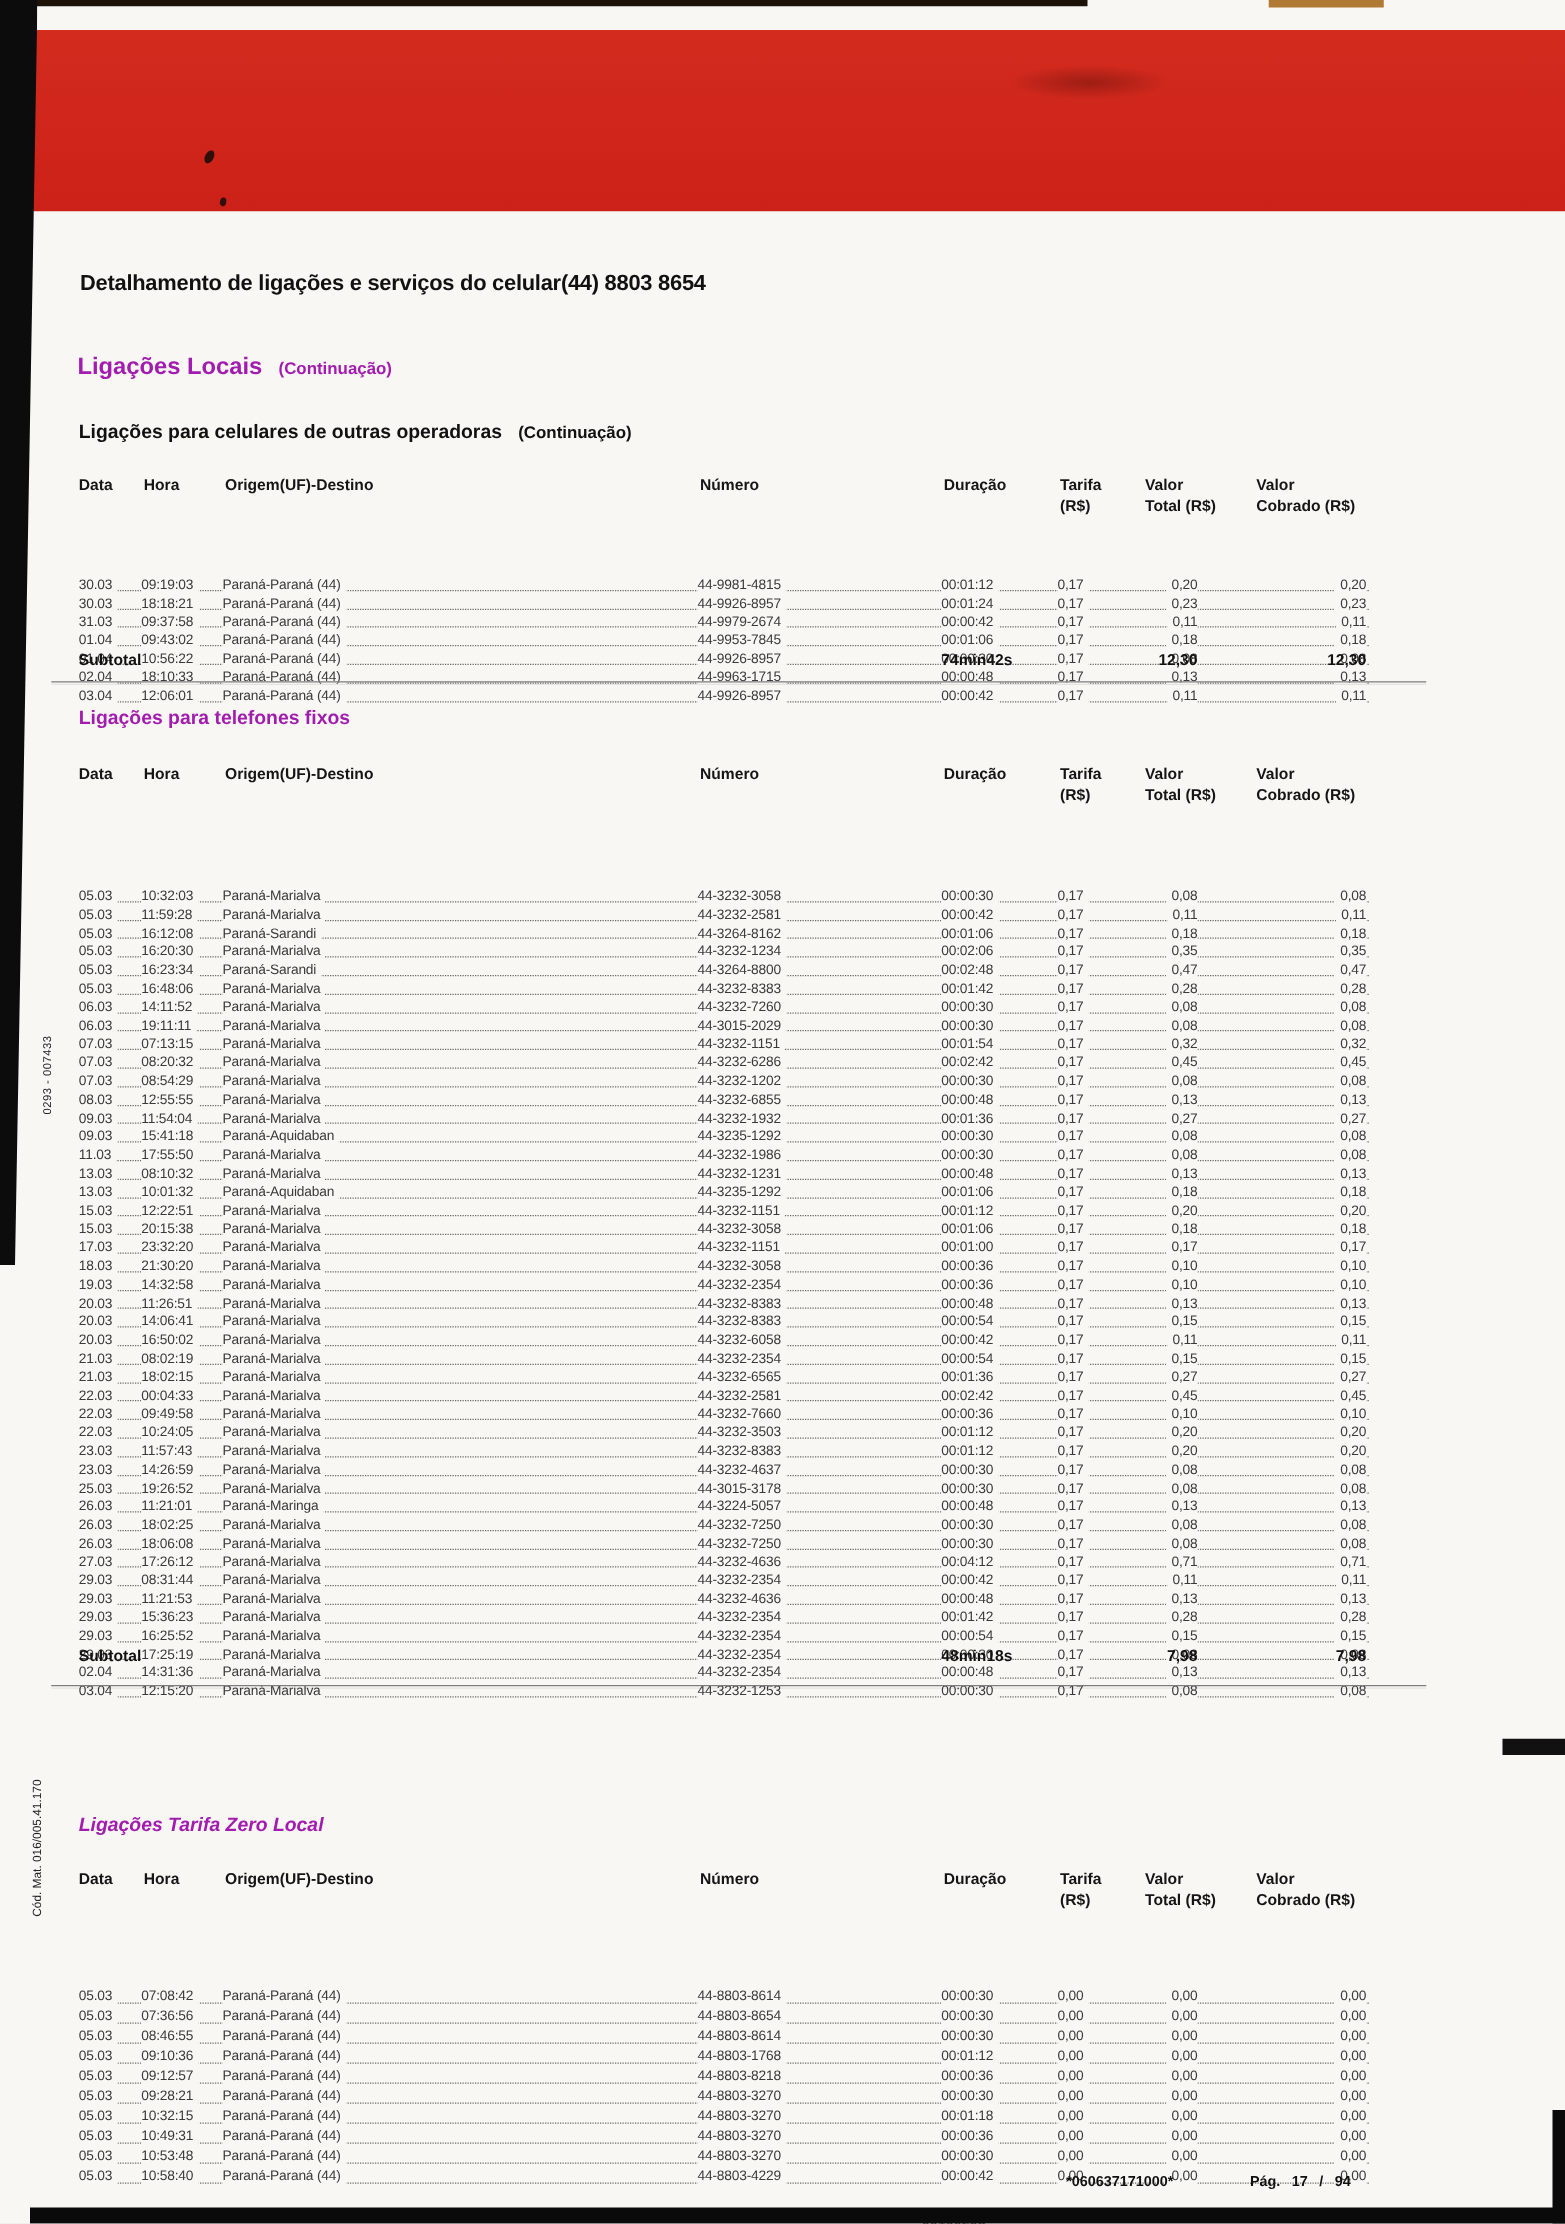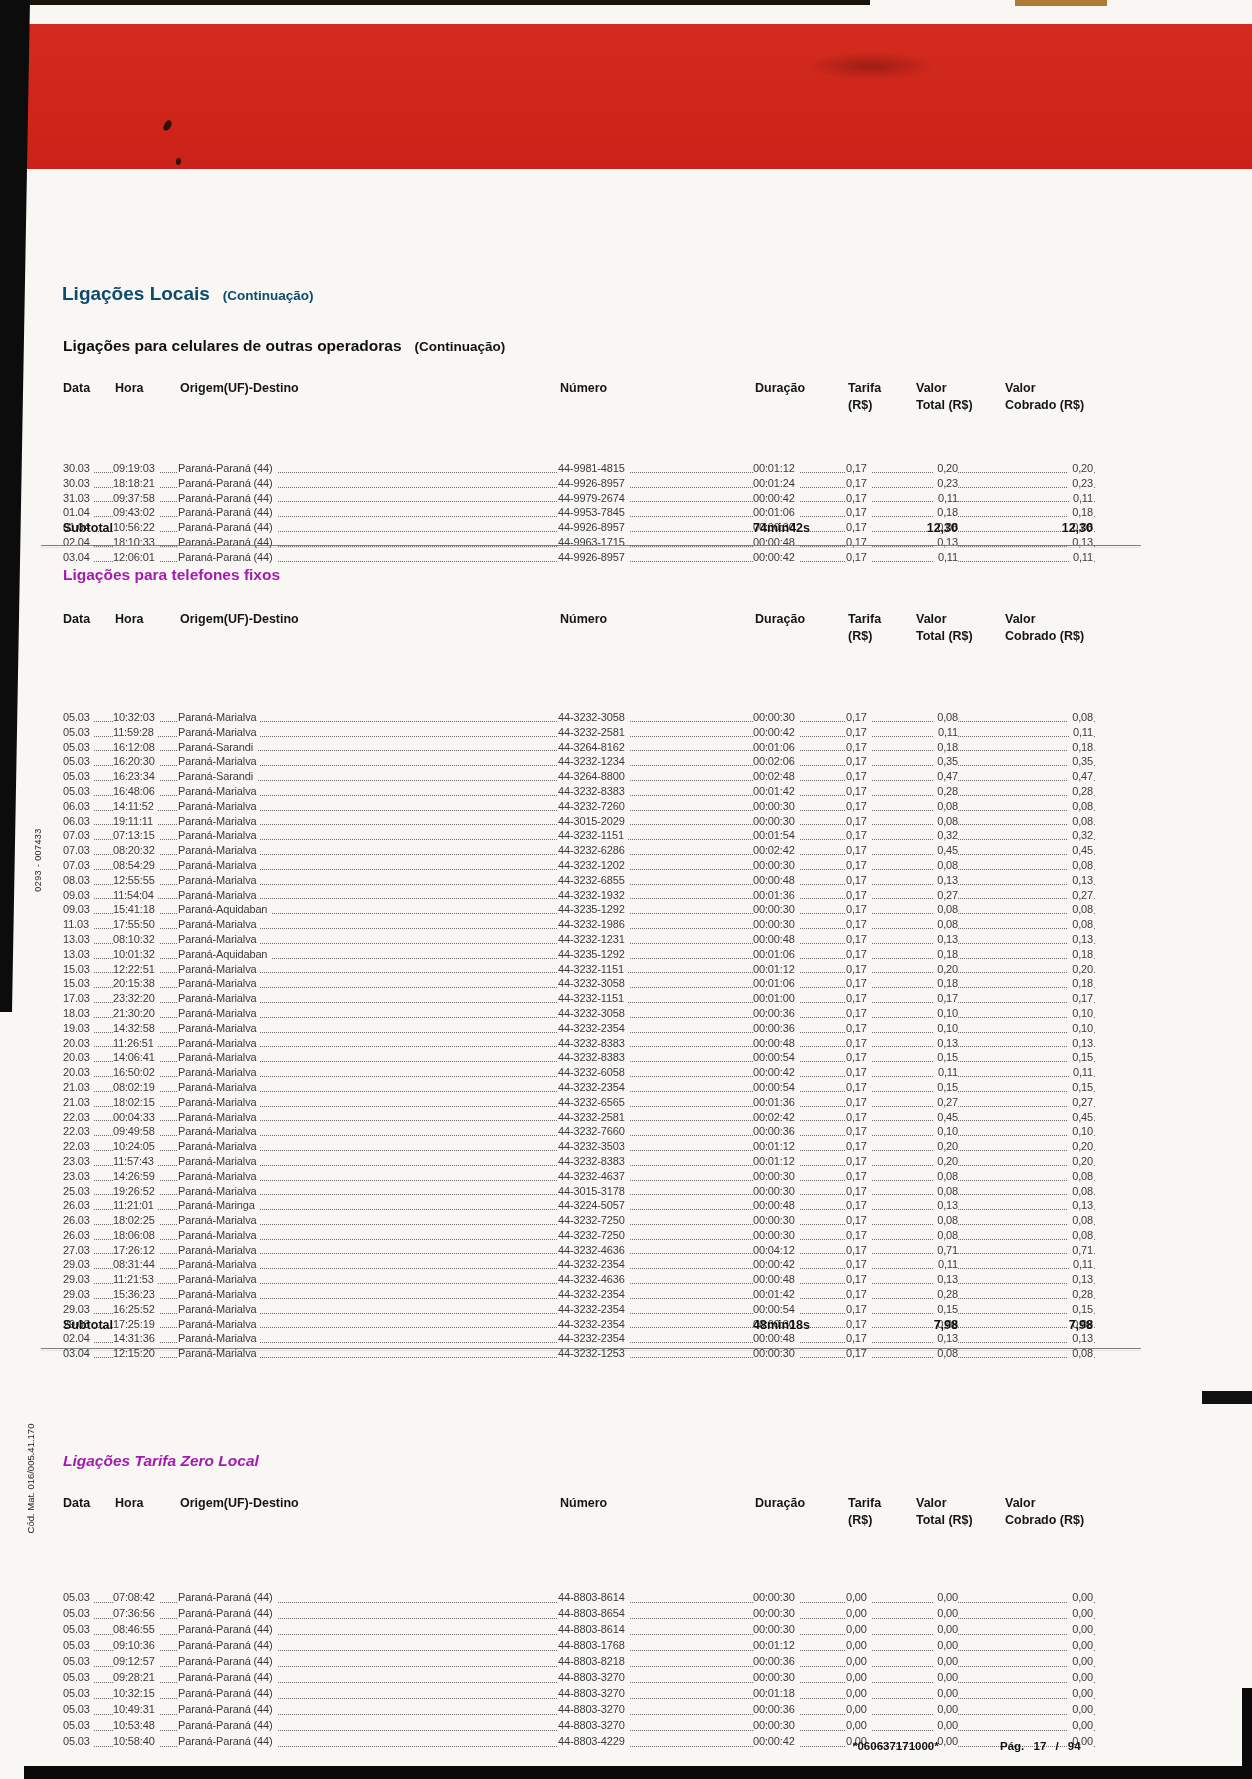--- a/index.html
+++ b/index.html
@@ -31,21 +31,21 @@
   .logo-text{position:absolute;left:0;right:6px;top:40px;text-align:center;color:#fff;
              font-size:25px;font-weight:700;letter-spacing:.5px;}
   .logo-tick{position:absolute;right:21px;top:25px;width:3px;height:12px;background:#fff;
              border-radius:2px;transform:rotate(16deg);}
   .logo-tick2{position:absolute;right:31px;top:27px;width:3px;height:7px;background:#fff;
               border-radius:2px;transform:rotate(6deg);}
   .logo-dash{position:absolute;right:7px;top:46px;width:12px;height:3.5px;background:#fff;border-radius:2px;}
 
   
   .doc-title{position:absolute;left:64px;top:216px;font-size:17.5px;font-weight:700;letter-spacing:-.2px;color:#111;}
-  .sec-big{position:absolute;left:62px;font-size:19px;font-weight:700;color:#0c4a6e;}
+  .sec-big{position:absolute;left:62px;font-size:19px;font-weight:700;color:#a21caf;}
   .sec-sub{position:absolute;left:63px;font-size:15.5px;font-weight:700;color:#a21caf;}
   .cont{font-size:13.5px;font-weight:700;margin-left:13px;}
 
   
   .tbl{position:absolute;left:63px;width:1032px;}
   .tbl-title{position:absolute;left:0;top:0;font-size:15.5px;font-weight:700;color:#111;}
   .thead{position:absolute;left:0;top:0;height:36px;width:100%;}
   .h{position:absolute;font-size:12.5px;font-weight:700;color:#151515;white-space:nowrap;}
   .h2{top:17px;}
   .h-data{left:0;} .h-hora{left:52px;} .h-origem{left:117px;} .h-numero{left:497px;}
@@ -84,20 +84,21 @@
 <body>
 
 <div class="page">
 
   <div class="banner">
     <div class="smudge"></div>
     <div class="speck1"></div>
     <div class="speck2"></div>
   </div>
 
+  <div class="doc-title">Detalhamento de ligações e serviços do celular(44) 8803 8654</div>
 
   <div class="sec-big" style="top:283px;">
     <span>Ligações Locais</span><span class="cont">(Continuação)</span>
   </div>
 
   <div class="tbl" id="t1" style="top:337px;height:230px;">
     <div class="tbl-title">
       <span>Ligações para celulares de outras operadoras</span><span class="cont">(Continuação)</span>
     </div>
     <div class="thead" style="top:44px;">

